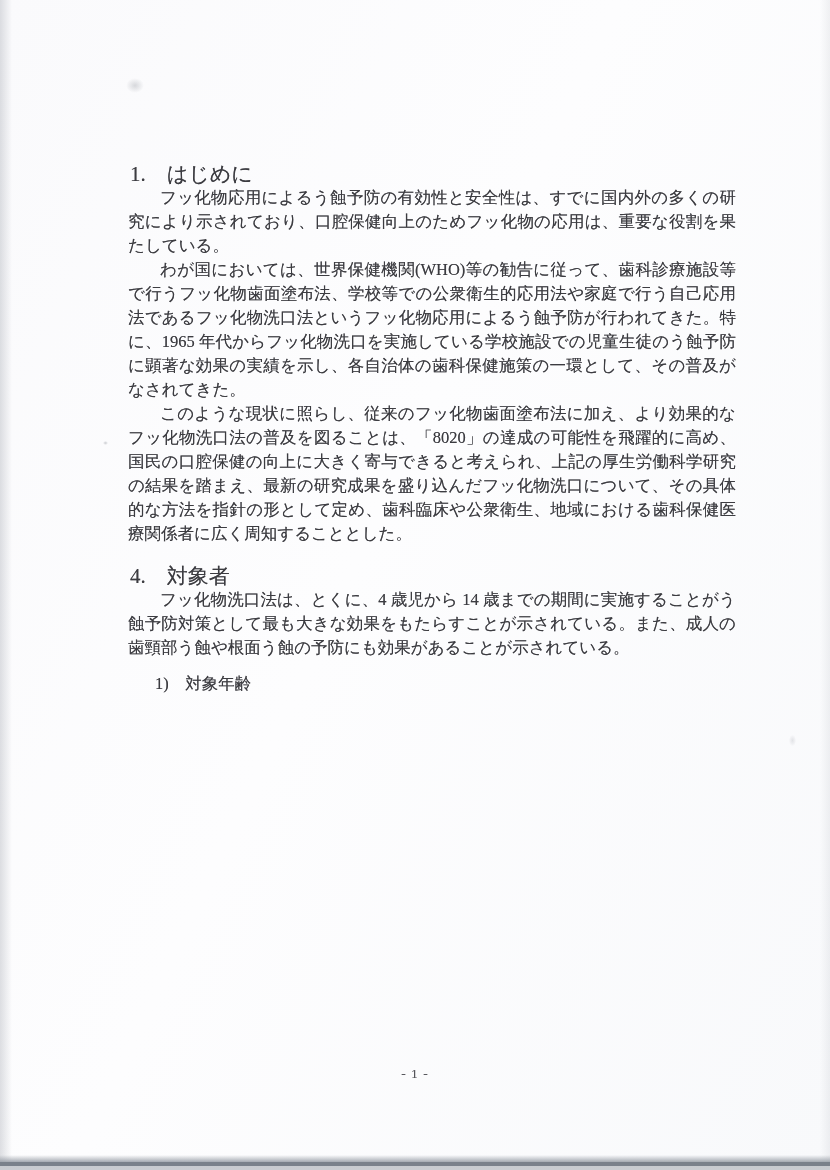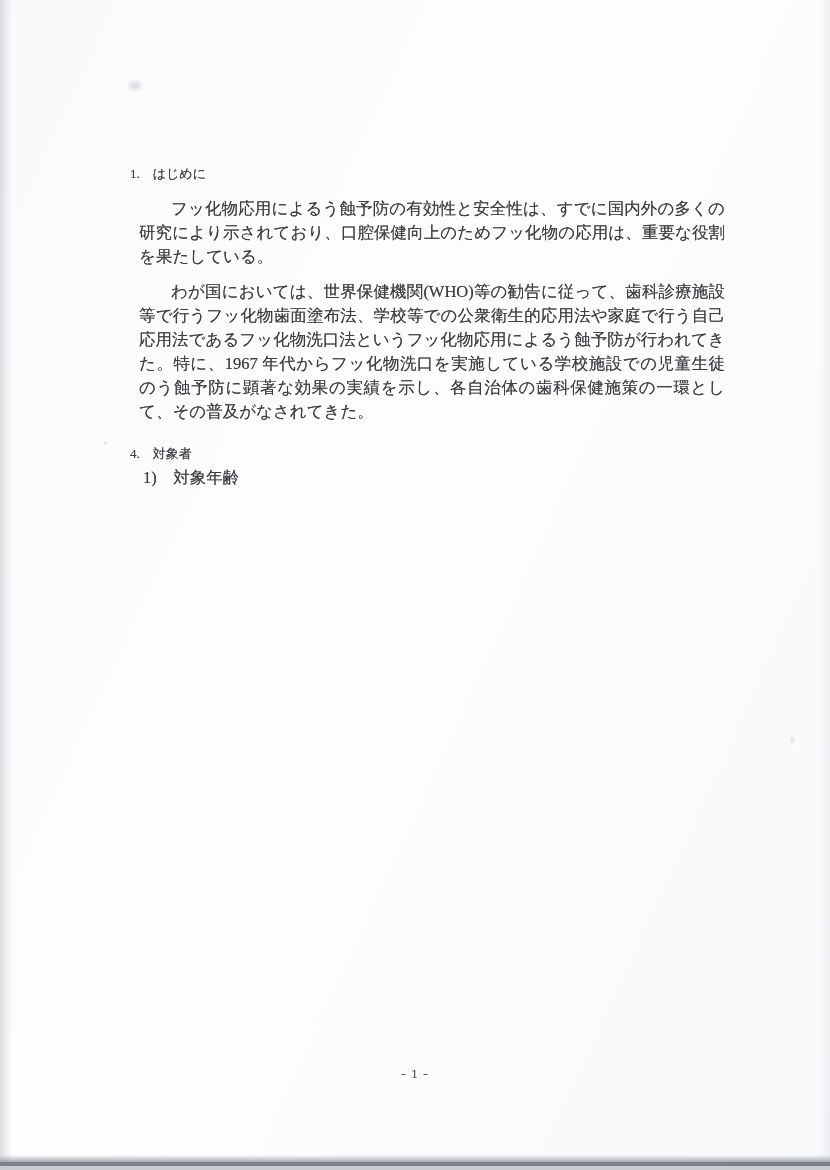--- a/index.html
+++ b/index.html
@@ -55,33 +55,33 @@
     top: 162px;
     width: 608px;
     font-size: 16.5px;
     line-height: 24px;
     color: #3c3c41;
     text-align: justify;
     text-shadow: 0 0 0.6px rgba(60,60,65,0.65);
   }
   .sec-heading {
     margin: 0;
-    font-size: 13px;
+    font-size: 21px;
     font-weight: normal;
     text-indent: 2px;
   }
   .para {
-    margin: 11px;
+    margin: 0;
     text-indent: 32px;
   }
   .sec-2 {
     margin-top: 18px;
   }
   .sub-heading {
-    margin: 0;
+    margin: 12px;
     text-indent: 15px;
   }
   .page-footer {
     position: absolute;
     left: 0; top: 1066px; width: 100%;
     text-align: center;
     font-size: 13.5px;
     letter-spacing: 1px;
     color: #55555a;
     text-shadow: 0 0 0.5px rgba(80,80,90,0.6);
@@ -96,25 +96,27 @@
   <div class="edge-right"></div>
   <div class="speck speck-1"></div>
   <div class="speck speck-2"></div>
   <div class="speck speck-3"></div>
 
   <main class="text-block">
 
     <section>
       <h2 class="sec-heading">1.　はじめに</h2>
       <p class="para">フッ化物応用によるう蝕予防の有効性と安全性は、すでに国内外の多くの研究により示されており、口腔保健向上のためフッ化物の応用は、重要な役割を果たしている。</p>
-      <p class="para">わが国においては、世界保健機関(WHO)等の勧告に従って、歯科診療施設等で行うフッ化物歯面塗布法、学校等での公衆衛生的応用法や家庭で行う自己応用法であるフッ化物洗口法というフッ化物応用によるう蝕予防が行われてきた。特に、1967 年代からフッ化物洗口を実施している学校施設での児童生徒のう蝕予防に顕著な効果の実績を示し、各自治体の歯科保健施策の一環として、その普及がなされてきた。</p>
+      <p class="para">わが国においては、世界保健機関(WHO)等の勧告に従って、歯科診療施設等で行うフッ化物歯面塗布法、学校等での公衆衛生的応用法や家庭で行う自己応用法であるフッ化物洗口法というフッ化物応用によるう蝕予防が行われてきた。特に、1965 年代からフッ化物洗口を実施している学校施設での児童生徒のう蝕予防に顕著な効果の実績を示し、各自治体の歯科保健施策の一環として、その普及がなされてきた。</p>
+      <p class="para">このような現状に照らし、従来のフッ化物歯面塗布法に加え、より効果的なフッ化物洗口法の普及を図ることは、「8020」の達成の可能性を飛躍的に高め、国民の口腔保健の向上に大きく寄与できると考えられ、上記の厚生労働科学研究の結果を踏まえ、最新の研究成果を盛り込んだフッ化物洗口について、その具体的な方法を指針の形として定め、歯科臨床や公衆衛生、地域における歯科保健医療関係者に広く周知することとした。</p>
     </section>
 
     <section class="sec-2">
       <h2 class="sec-heading">4.　対象者</h2>
+      <p class="para">フッ化物洗口法は、とくに、4 歳児から 14 歳までの期間に実施することがう蝕予防対策として最も大きな効果をもたらすことが示されている。また、成人の歯頸部う蝕や根面う蝕の予防にも効果があることが示されている。</p>
       <p class="sub-heading">1)　対象年齢</p>
     </section>
 
   </main>
 
   <div class="page-footer">
     <span>- 1 -</span>
   </div>
 
   <div class="bottom-shadow"></div>

